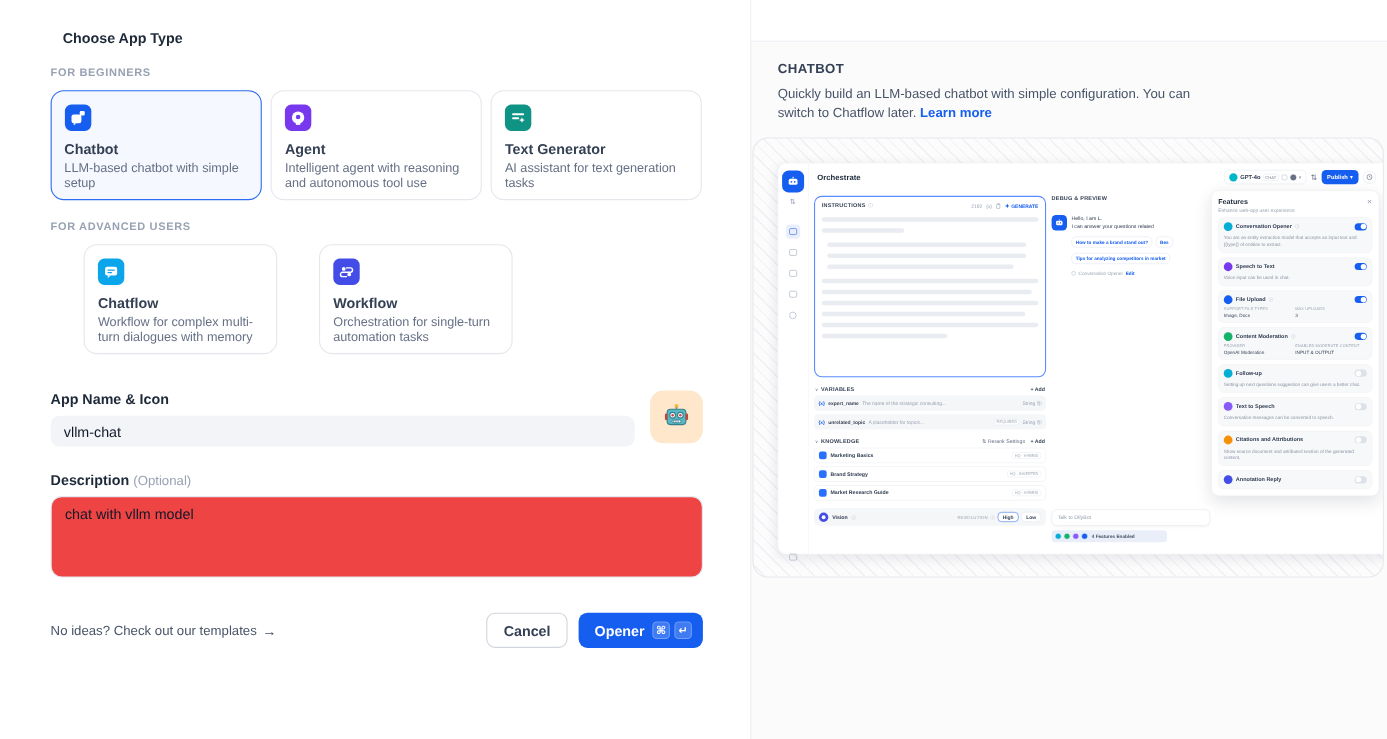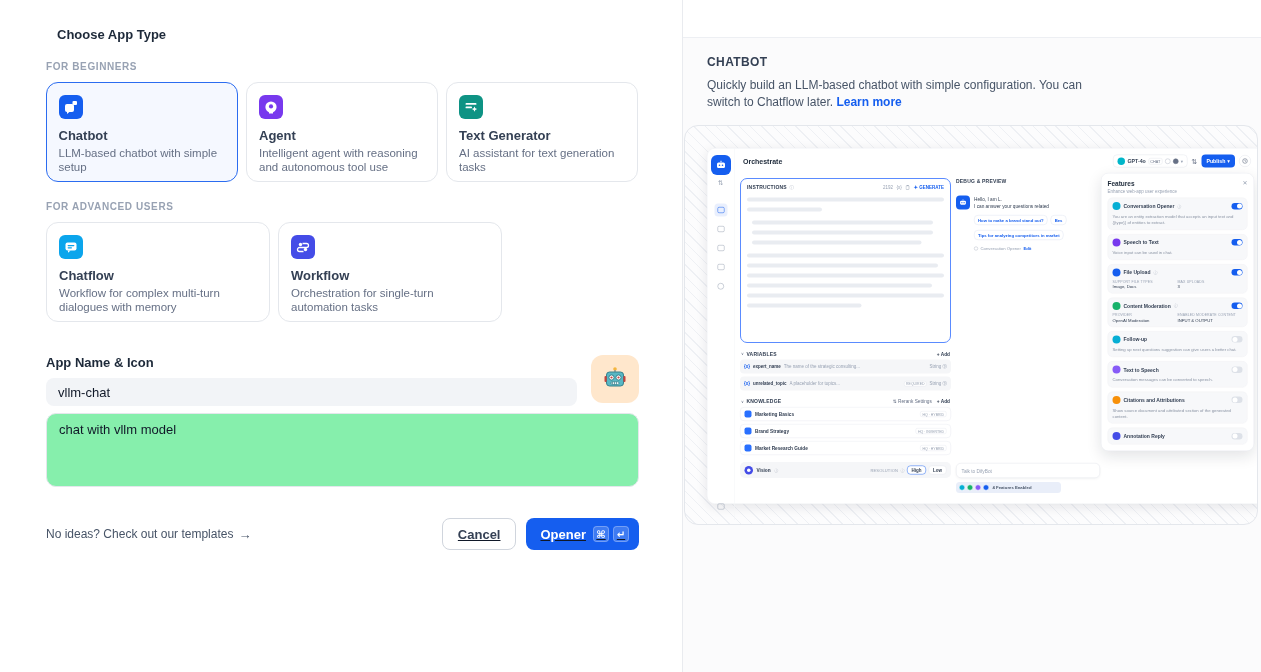--- a/index.html
+++ b/index.html
@@ -9,38 +9,38 @@
 
   
   .modal { width:683px; height:672px; background:#fff; padding:0 43px 0 46px; position:relative; }
   .m-title { margin-top:45px; font-size:16px; font-weight:bold; color:#101828; }
   .m-sub   { margin-top:27px; font-size:13px; font-weight:bold; color:#1d2939;margin-left:11px; }
   .sec-label { margin-top:19px; font-size:10px; font-weight:bold; letter-spacing:.6px; color:#98a2b3; }
   .cards { display:flex; gap:8px; margin-top:10px; }
   .card { width:192px; height:100px; border:1px solid #e4e7ec; border-radius:12px; background:#fff;
     padding:12px; cursor:pointer; }
   .card.sel { border:1.5px solid #2b6cf0; background:#f5f8ff; padding:11.5px; }
-  .card.w2 { width:224px; }
+  .card.w2 { width:176px;margin-left:30px; }
   .cicon { width:24px; height:24px; border-radius:6px; display:flex; align-items:center; justify-content:center; }
   .ctitle { margin-top:9px; font-size:13px; font-weight:bold; color:#344054; }
   .cdesc { margin-top:3px; font-size:11.5px; line-height:1.25; color:#667085; }
   .name-row { display:flex; gap:14px; margin-top:33px; align-items:flex-start; }
   .name-col { flex:1; }
   .f-label { font-size:13px; font-weight:bold; color:#1d2939; }
   .f-label .opt { font-weight:normal; color:#98a2b3; font-size:12px; }
   .name-input { margin-top:8px; width:100%; height:28px; border:none; outline:none; background:#f2f4f7;
     border-radius:8px; padding:0 12px; font-size:13px; color:#101828; font-family:inherit; }
   .emoji-box { width:48px; height:48px; border-radius:12px; background:#ffe7cc; display:flex;
     align-items:center; justify-content:center; cursor:pointer; }
   .desc-label { margin-top:23px; }
   .desc-area { margin-top:7px; width:100%; height:74px; border:1px solid #e4e7ec; border-radius:10px;
-    padding:8px 12px; font-size:13px; color:#101828; font-family:inherit; resize:none; outline:none; background:#86efac; }
+    padding:8px 12px; font-size:13px; color:#101828; font-family:inherit; resize:none; outline:none; background:#ef4444; }
   .footer { margin-top:27px; display:flex; align-items:center; justify-content:space-between; }
   .tpl-link { font-size:12px; color:#475467; cursor:pointer; display:flex; align-items:center; gap:5px; }
-  .btns { display:flex; gap:10px;text-decoration:underline; }
+  .btns { display:flex; gap:10px; }
   .btn-cancel { height:32px; padding:0 15px; background:#fff; border:1px solid #d0d5dd; border-radius:8px;
     font-size:13px; font-weight:bold; color:#344054; display:flex; align-items:center; cursor:pointer; }
   .btn-create { height:32px; padding:0 10px 0 14px; background:#155eef; border:none; border-radius:8px;
     font-size:13px; font-weight:bold; color:#fff; display:flex; align-items:center; gap:7px; cursor:pointer; }
   .kbd { width:16px; height:16px; border-radius:4px; background:rgba(255,255,255,.18);
     border:1px solid rgba(255,255,255,.28); font-size:10px; color:#fff; display:flex; align-items:center;
     justify-content:center; }
 
   
   .panel { flex:1; height:672px; background:#fbfbfc; border-left:1px solid #e9ebef; }
@@ -255,20 +255,24 @@
           <circle cx="10.5" cy="12.5" r="2.6" fill="#fff" stroke="#36808c"></circle>
             <circle cx="17.5" cy="12.5" r="2.6" fill="#fff" stroke="#36808c"></circle>
           <circle cx="10.5" cy="12.5" r="1.1" fill="#c2453e"></circle>
             <circle cx="17.5" cy="12.5" r="1.1" fill="#c2453e"></circle>
           <rect x="10" y="16.8" width="8" height="2.6" rx="1.2" fill="#fff" stroke="#36808c" stroke-width=".8"></rect>
           <path d="M11.5 16.8v2.6 M13.5 16.8v2.6 M15.5 16.8v2.6" stroke="#36808c" stroke-width=".7"></path>
         </svg>
       </div>
     </div>
 
+    <div class="f-label desc-label">
+      <span>Description</span>
+      <span class="opt">(Optional)</span>
+    </div>
     <textarea class="desc-area" style="">chat with vllm model</textarea>
 
     <div class="footer">
       <div class="tpl-link">
         <span>No ideas? Check out our templates</span>
         <span class="arrow">→</span>
       </div>
       <div class="btns">
         <div class="btn-cancel">Cancel</div>
         <div class="btn-create">

